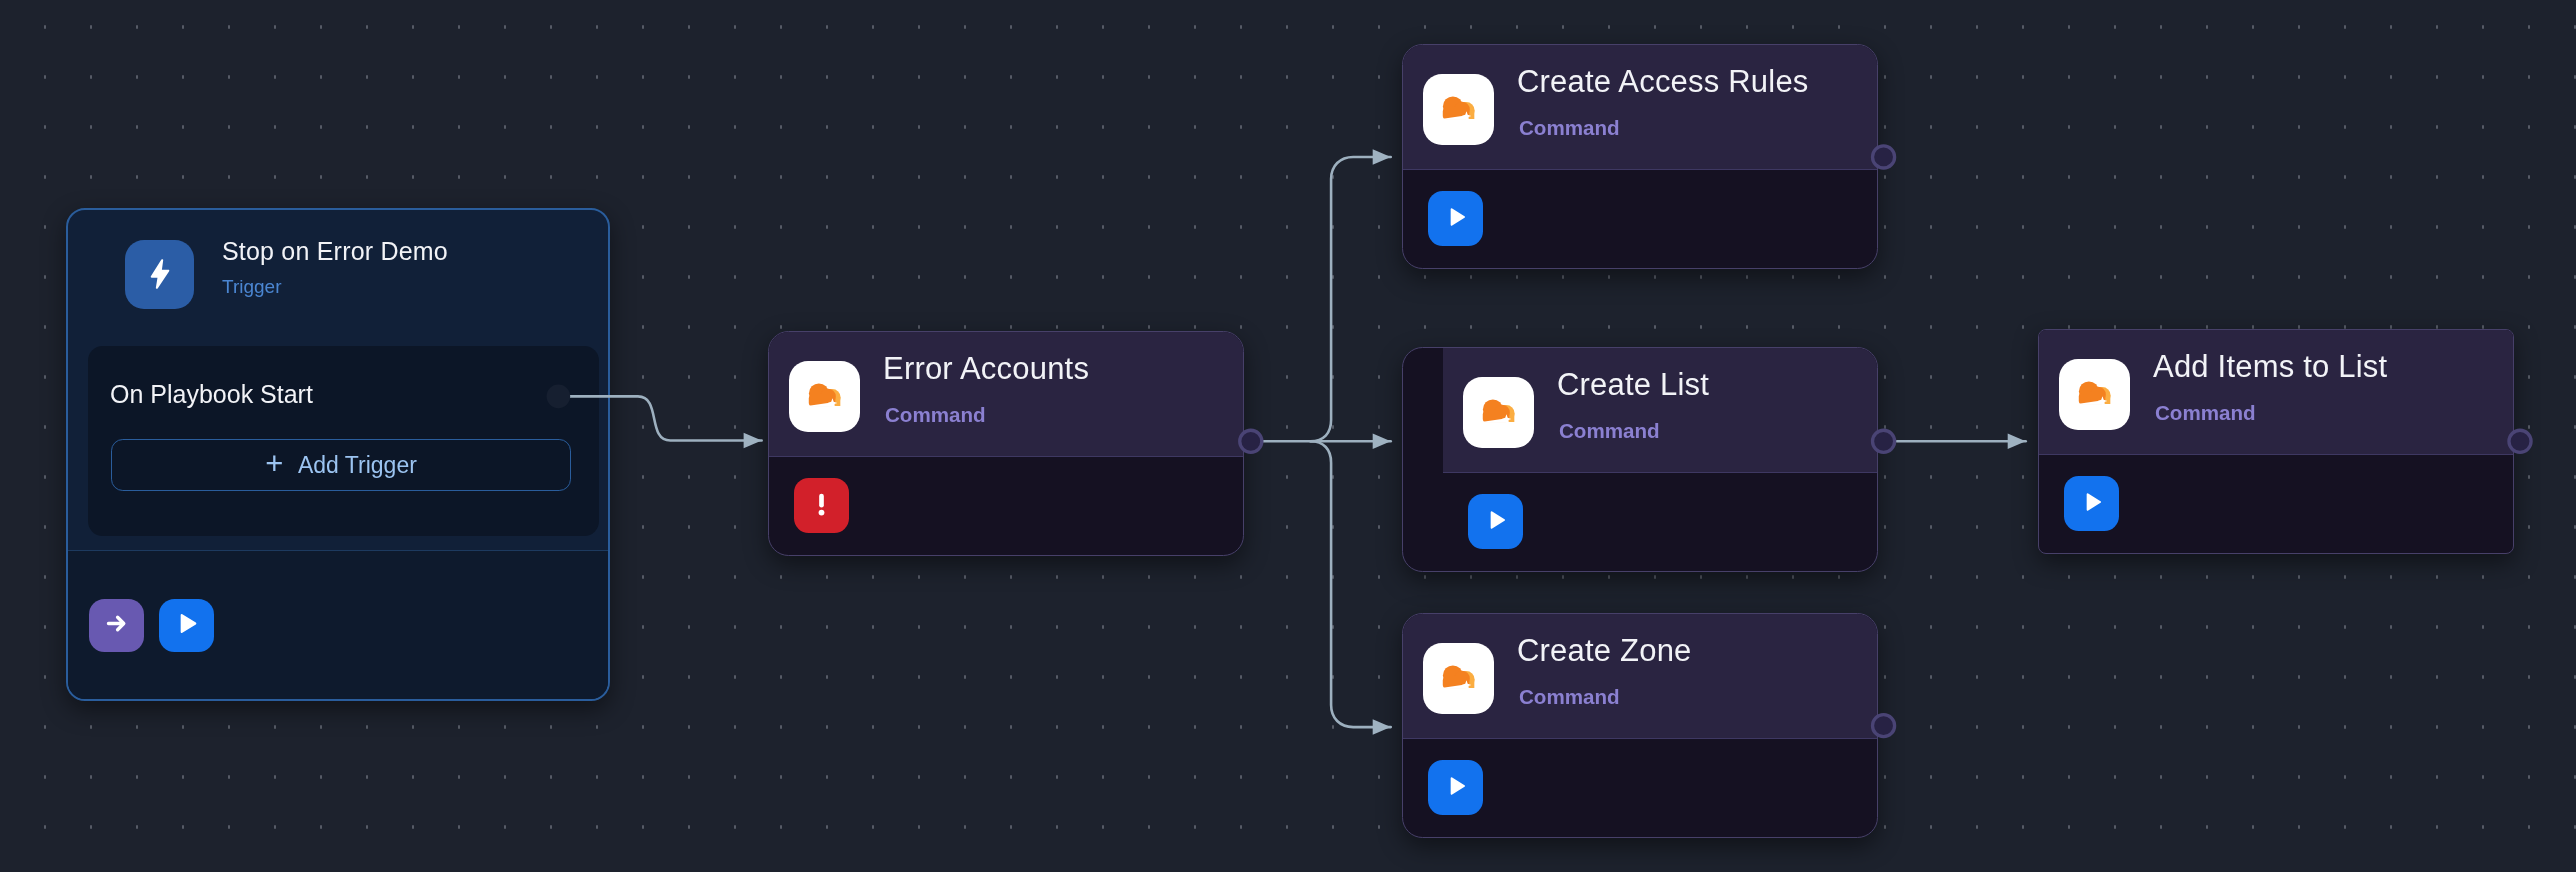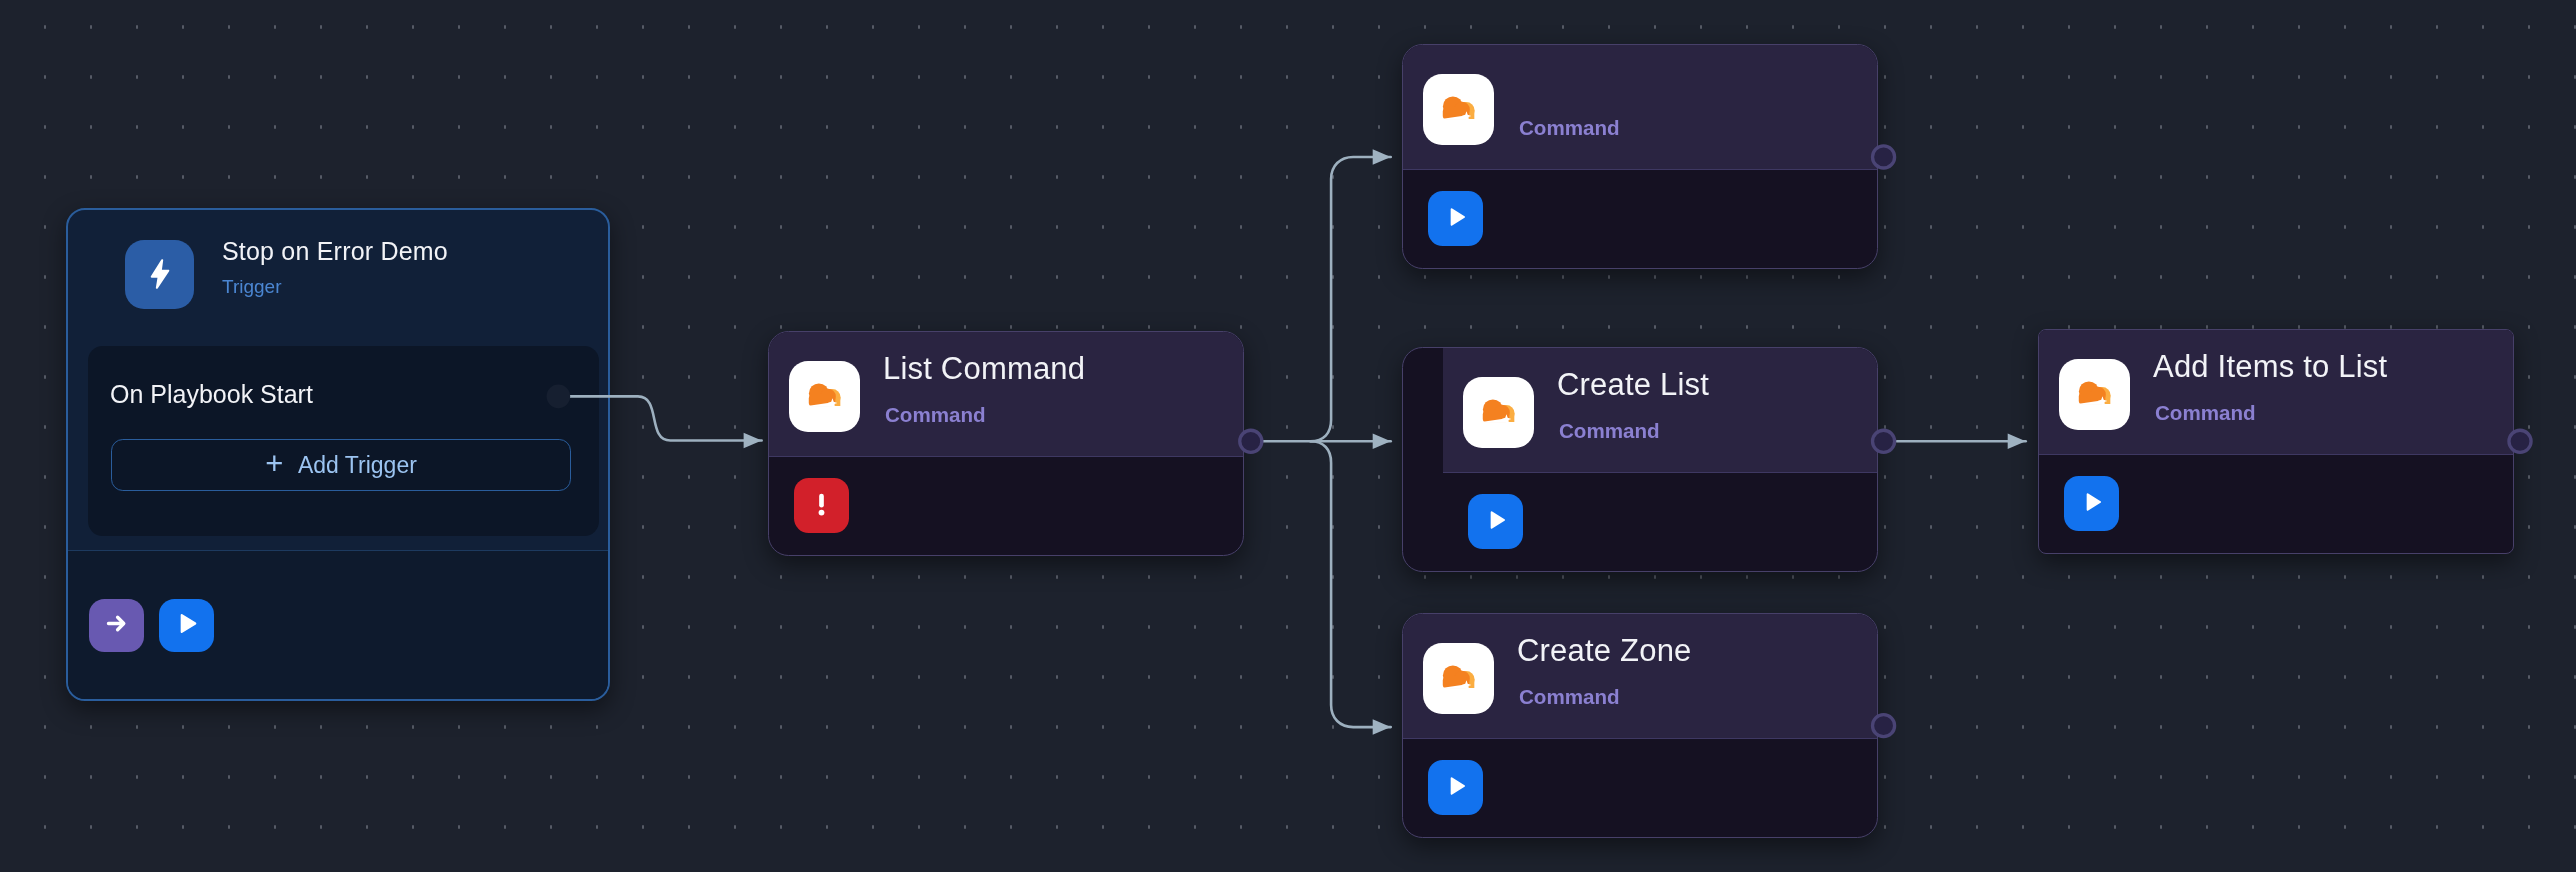--- a/index.html
+++ b/index.html
@@ -116,21 +116,21 @@
           <circle cx="31.5" cy="25" r="8.3" fill="#fbad41"></circle>
             <rect x="23" y="25" width="16.5" height="8.4" fill="#fbad41"></rect>
           <circle cx="18.5" cy="21" r="9.8" fill="#f48120"></circle>
             <circle cx="27.5" cy="24" r="7.6" fill="#f48120"></circle>
           <rect x="8.6" y="22.5" width="26" height="11" rx="3.5" fill="#f48120"></rect>
           <polygon points="7,33.4 34,29.4 34,33.4" fill="#ffffff"></polygon>
           <path d="M31.8 25.6 L33 29.2 L36.6 30.4 L33 31.6 L31.8 35.2 L30.6 31.6 L27 30.4 L30.6 29.2 Z" fill="#ffffff"></path>
           <rect x="4" y="33.4" width="40" height="8" fill="#ffffff"></rect>
         </svg>
       </div>
-      <div class="cmd-title">List Command</div>
+      <div class="cmd-title">Error Accounts</div>
       <div class="cmd-type">Command</div>
     </div>
     <div class="cmd-bottom">
       <div class="badge err">
         <span>
           <svg width="35" height="35" viewBox="0 0 48 48">
               <rect x="20.8" y="10.5" width="6.4" height="19" rx="3.2" fill="#fff"></rect>
               <circle cx="24" cy="36.5" r="4" fill="#fff"></circle>
             </svg>
         </span>
@@ -145,20 +145,21 @@
           <circle cx="31.5" cy="25" r="8.3" fill="#fbad41"></circle>
             <rect x="23" y="25" width="16.5" height="8.4" fill="#fbad41"></rect>
           <circle cx="18.5" cy="21" r="9.8" fill="#f48120"></circle>
             <circle cx="27.5" cy="24" r="7.6" fill="#f48120"></circle>
           <rect x="8.6" y="22.5" width="26" height="11" rx="3.5" fill="#f48120"></rect>
           <polygon points="7,33.4 34,29.4 34,33.4" fill="#ffffff"></polygon>
           <path d="M31.8 25.6 L33 29.2 L36.6 30.4 L33 31.6 L31.8 35.2 L30.6 31.6 L27 30.4 L30.6 29.2 Z" fill="#ffffff"></path>
           <rect x="4" y="33.4" width="40" height="8" fill="#ffffff"></rect>
         </svg>
       </div>
+      <div class="cmd-title">Create Access Rules</div>
       <div class="cmd-type">Command</div>
     </div>
     <div class="cmd-bottom">
       <div class="badge play">
         <span>
           <svg width="32" height="32" viewBox="0 0 48 48">
               <path d="M17.5 12.5 L36 24 L17.5 35.5 Z" fill="#fff" stroke="#fff" stroke-width="3" stroke-linejoin="round"></path>
             </svg>
         </span>
       </div>

